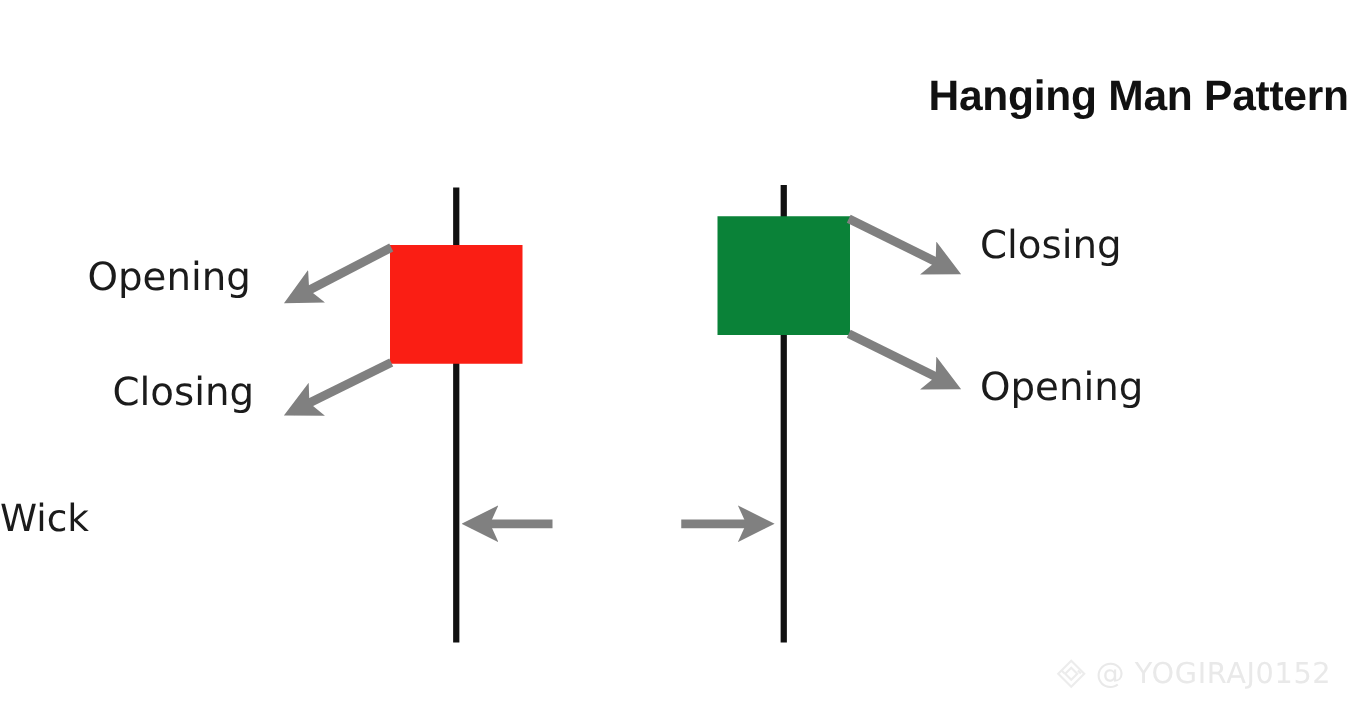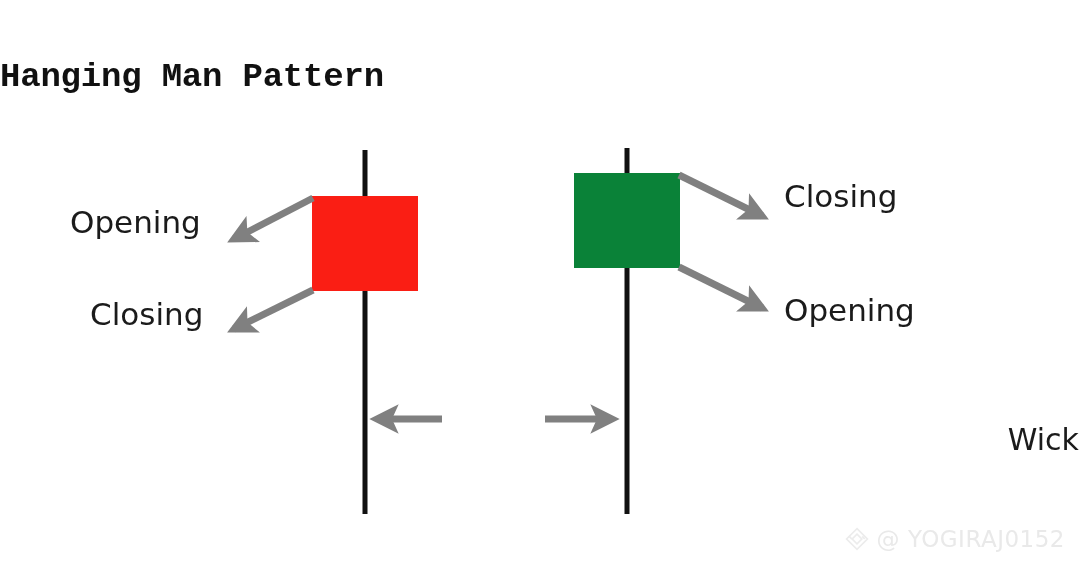--- a/index.html
+++ b/index.html
@@ -22,42 +22,42 @@
     left: 0;
     top: 0;
     width: 1079px;
     height: 564px;
   }
   .diagram-title {
     position: absolute;
     left: 0;
     top: 58px;
     width: 1079px;
-    text-align: left;
-    font-family: Liberation Mono, monospace;
+    text-align: right;
+    font-family: Liberation Sans, sans-serif;
     font-weight: 700;
     font-size: 34px;
     letter-spacing: -0.2px;
     color: #111111;
   }
   .annot-label {
     position: absolute;
     font-family: "DejaVu Sans", sans-serif;
     font-weight: 400;
     font-size: 31px;
     color: #1b1b1b;
     white-space: nowrap;
   }
   #label-opening-left  { left: 70px;  top: 204px; }
   #label-closing-left  { left: 90px;  top: 296px; }
   #label-closing-right { left: 784px; top: 178px; }
   #label-opening-right { left: 784px; top: 292px; }
   #label-wick {
-    left: 0; top: 422px; width: 1079px;
-    text-align: right;
+    left: 0; top: 398px; width: 1079px;
+    text-align: left;
     font-size: 30px;
     color: #1b1b1b;
   }
   #watermark {
     position: absolute;
     right: 14px;
     bottom: 12px;
     display: flex;
     align-items: center;
     gap: 7px;

